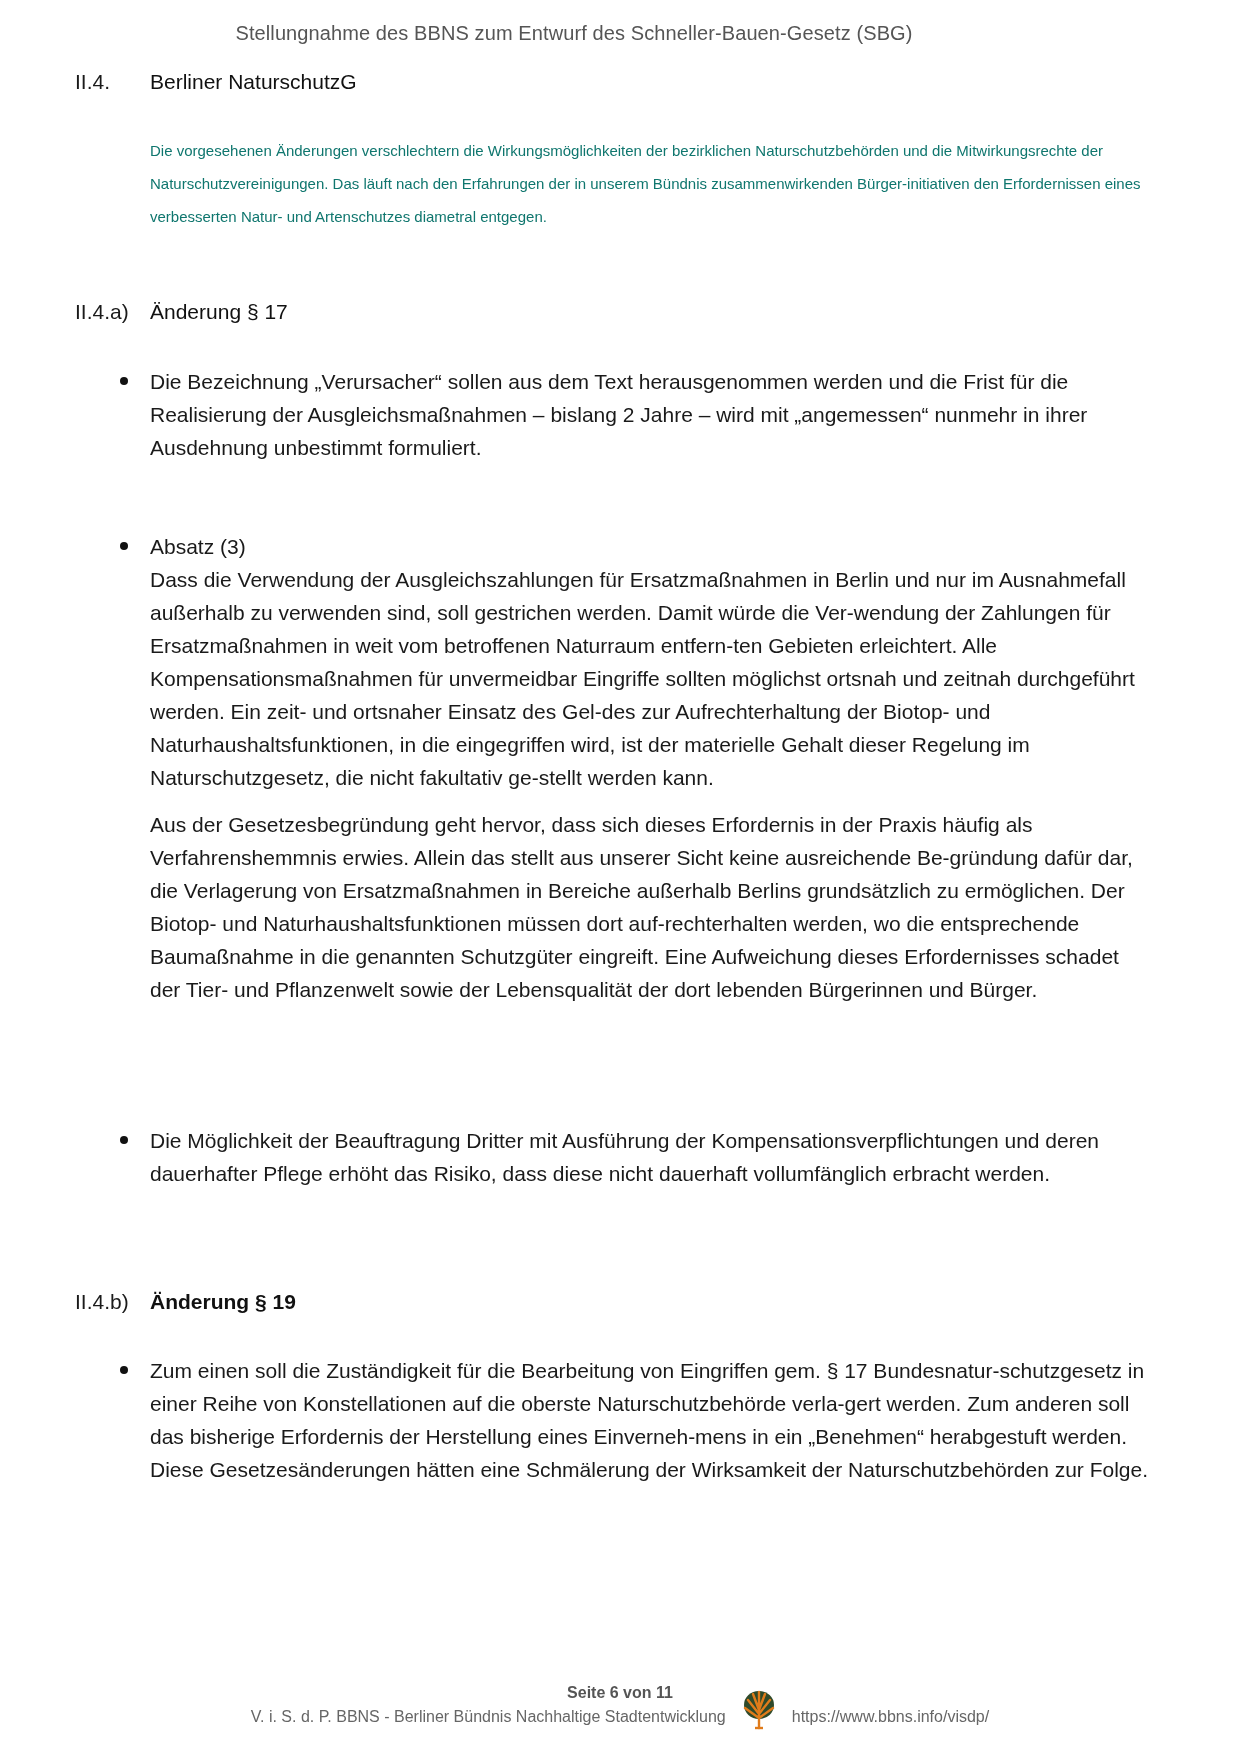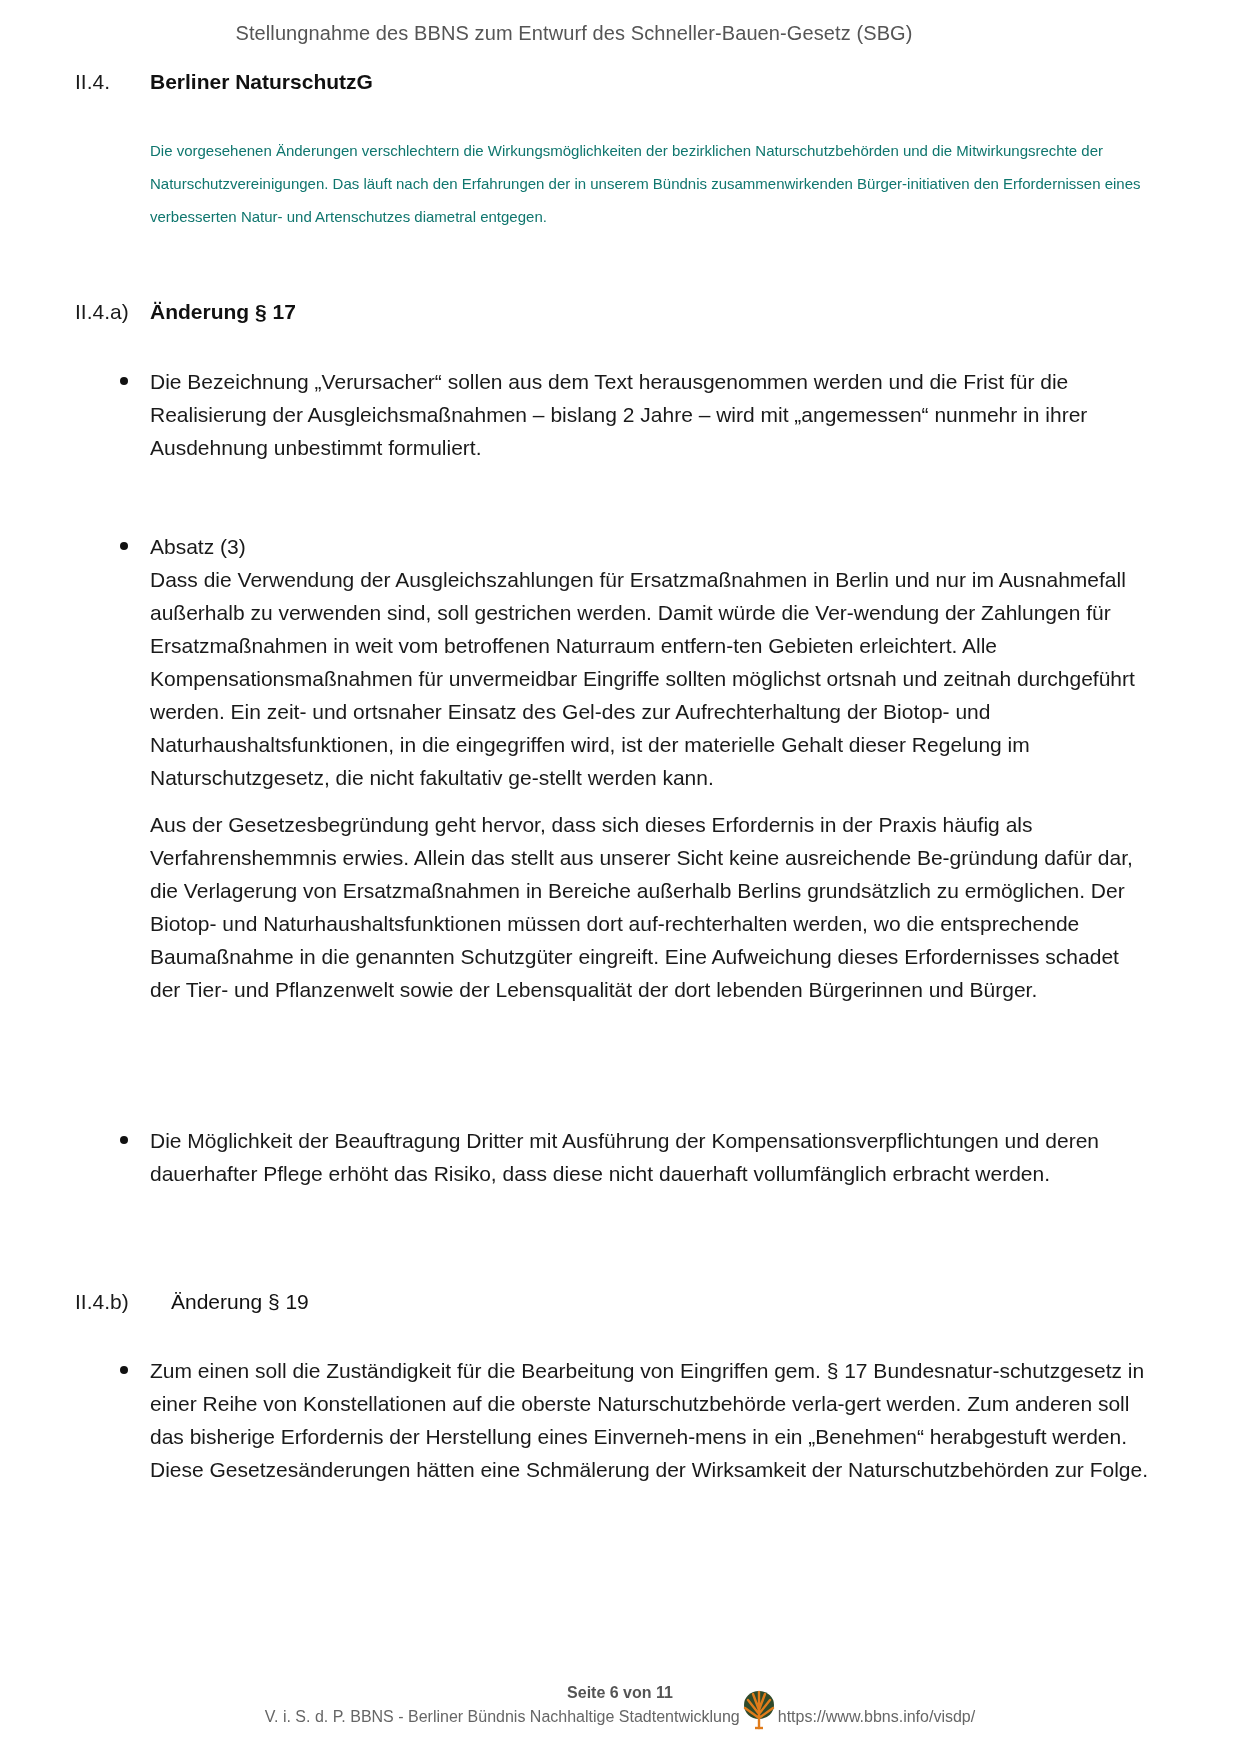--- a/index.html
+++ b/index.html
@@ -10,23 +10,23 @@
   }
   .page-header {
     position: absolute; top: 22px; left: 0; width: 1148px;
     text-align: center; font-size: 20px; color: #555555; letter-spacing: 0.1px;
   }
   .section { position: absolute; left: 75px; width: 1070px; }
   .sec-num {
     position: absolute; left: 0; top: 0; font-size: 21px; color: #1a1a1a;
   }
   .sec-title {
-    position: absolute; left: 75px; top: 0; font-size: 21px; font-weight: bold; color: #111;
+    position: absolute; left: 75px; top: 0; font-size: 21px; font-weight: normal; color: #111;
   }
-  .sec-title.normal { font-weight: normal; margin-left: 21px; }
+  .sec-title.normal { font-weight: bold; }
   .para {
     position: absolute; left: 150px; width: 995px;
     font-size: 15px; line-height: 33px; color: #0f766e;
   }
   .bullet-item {
     position: absolute; left: 120px; width: 1030px;
     font-size: 21px; line-height: 33px;
   }
   .bullet-dot {
     position: absolute; left: 0; top: 12px; width: 8px; height: 8px;
@@ -35,21 +35,21 @@
   .bullet-body { margin-left: 30px; }
   .bullet-head { display: block; }
   .bullet-text { display: block; }
   .bullet-text + .bullet-text { margin-top: 14px; }
 
   .footer {
     position: absolute; left: 0; top: 1682px; width: 1240px; text-align: center;
     color: #666666;
   }
   .footer-page { font-size: 16px; font-weight: bold; color: #555; line-height: 22px; }
-  .footer-line { font-size: 16px; line-height: 22px; display: inline-flex; align-items: center; gap: 2px; }
+  .footer-line { font-size: 16px; line-height: 22px; display: inline-flex; align-items: center; gap: 16px; }
   .logo { width: 34px; height: 40px; display: inline-block; vertical-align: middle; margin-top: -14px; }
 </style>
 </head>
 <body>
 
 <div class="page-header">Stellungnahme des BBNS zum Entwurf des Schneller-Bauen-Gesetz (SBG)</div>
 
 <div class="section" style="top:70px;">
   <span class="sec-num">II.4.</span>
   <span class="sec-title">Berliner NaturschutzG</span>

